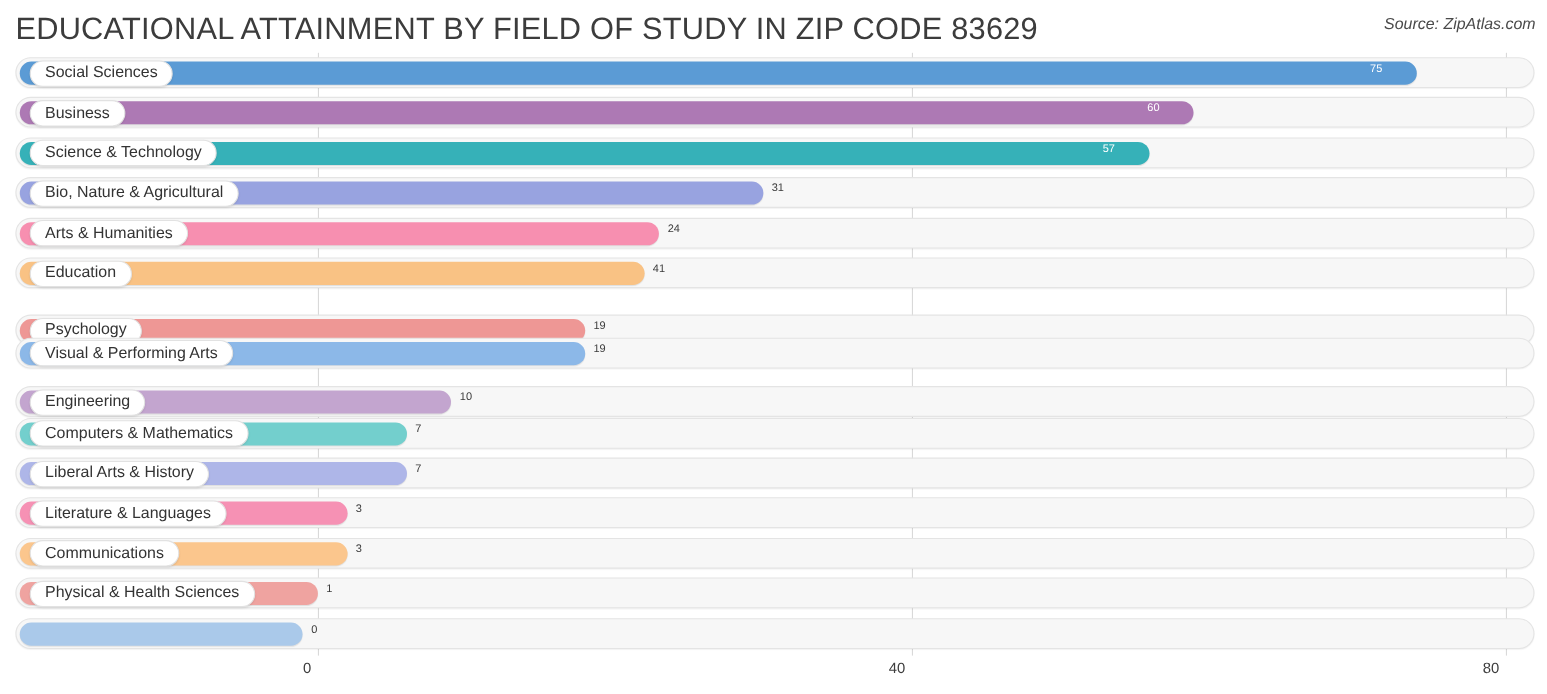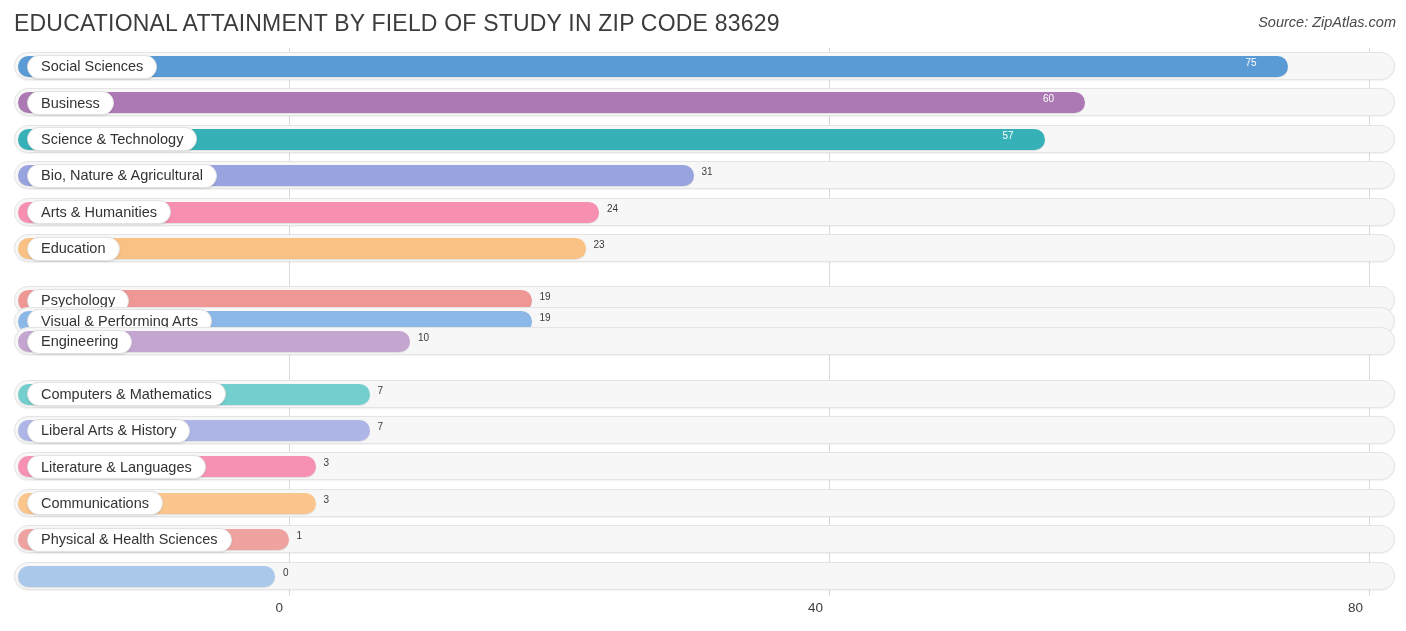--- a/index.html
+++ b/index.html
@@ -10,21 +10,21 @@
     color:#3b3b3b;
     overflow:hidden;
     position:relative;
   }
   .chart-root{position:relative;width:1406px;height:631px;}
 
   
   .header{position:absolute;left:0;top:0;width:1406px;height:44px;}
   .chart-title{
     position:absolute;left:14px;top:10px;
-    font-size:23px;letter-spacing:.2px;color:#3c3c3c;
+    font-size:28px;letter-spacing:.2px;color:#3c3c3c;
     font-weight:400;white-space:nowrap;
   }
   .source{
     position:absolute;right:10px;top:14px;
     font-size:14.5px;font-style:italic;color:#4a4a4a;white-space:nowrap;
   }
 
   
   .plot{position:absolute;left:0;top:48px;width:1406px;height:548px;}
 
@@ -141,39 +141,39 @@
             <span>Arts &amp; Humanities</span>
           </div>
           <div class="value outside" style="left: 607px;">24</div>
         </div>
         <div class="row" style="top: 184px;">
           <div class="track"></div>
           <div class="bar" style="width: 567.5px; background: rgb(249, 194, 132);"></div>
           <div class="label-pill">
             <span>Education</span>
           </div>
-          <div class="value outside" style="left: 593.5px;">23</div>
+          <div class="value outside" style="left: 593.5px;">41</div>
         </div>
         <div class="row" style="top: 236px; padding-left: 14px;">
           <div class="track"></div>
           <div class="bar" style="width: 513.5px; background: rgb(238, 151, 149);"></div>
           <div class="label-pill">
             <span>Psychology</span>
           </div>
           <div class="value outside" style="left: 539.5px;">19</div>
         </div>
         <div class="row" style="top: 256.8px;">
           <div class="track"></div>
           <div class="bar" style="width: 513.5px; background: rgb(140, 184, 232);"></div>
           <div class="label-pill">
             <span>Visual &amp; Performing Arts</span>
           </div>
           <div class="value outside" style="left: 539.5px;">19</div>
         </div>
-        <div class="row" style="top: 277px;">
+        <div class="row" style="top: 301px;">
           <div class="track"></div>
           <div class="bar" style="width: 392px; background: rgb(195, 165, 207);"></div>
           <div class="label-pill">
             <span>Engineering</span>
           </div>
           <div class="value outside" style="left: 418px;">10</div>
         </div>
         <div class="row" style="top: 329.6px;">
           <div class="track"></div>
           <div class="bar" style="width: 351.5px; background: rgb(115, 207, 205);"></div>

